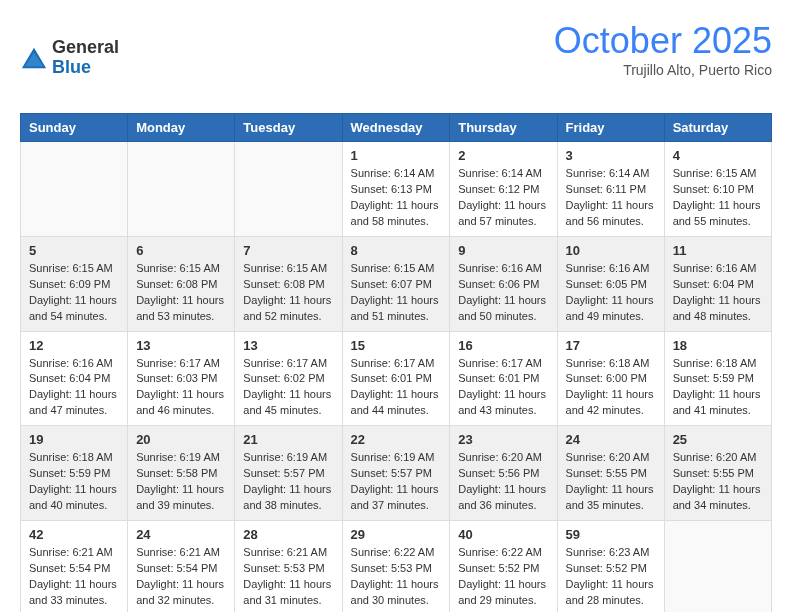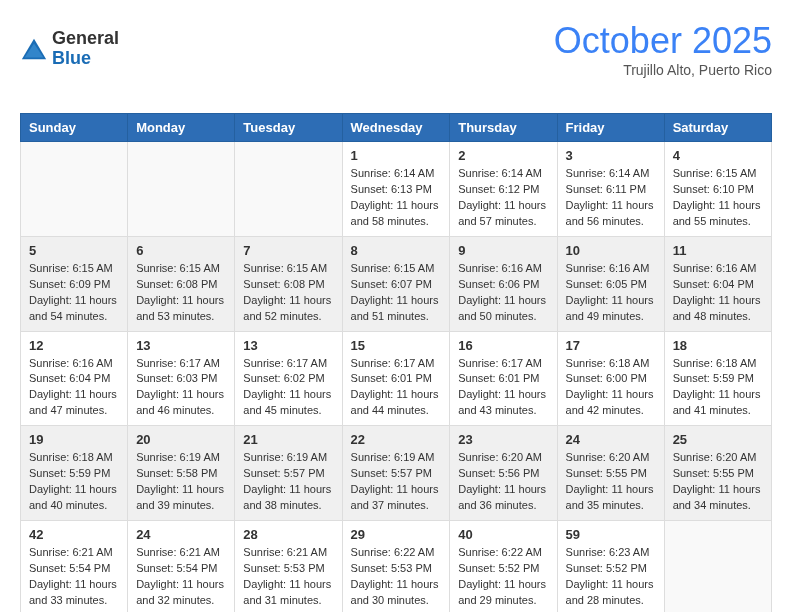--- a/index.html
+++ b/index.html
@@ -6,21 +6,21 @@
     body {
       font-family: Arial, sans-serif;
       background: #fff;
       width: 792px;
       min-height: 612px;
       padding: 20px;
     }
     .header {
       display: flex;
       justify-content: space-between;
-      align-items: center;
+      align-items: flex-end;
       margin-bottom: 16px;
       gap: 8px;
     }
     .logo {
       display: flex;
       align-items: center;
       gap: 4px;
     }
     .logo-text {
       font-size: 18px;

